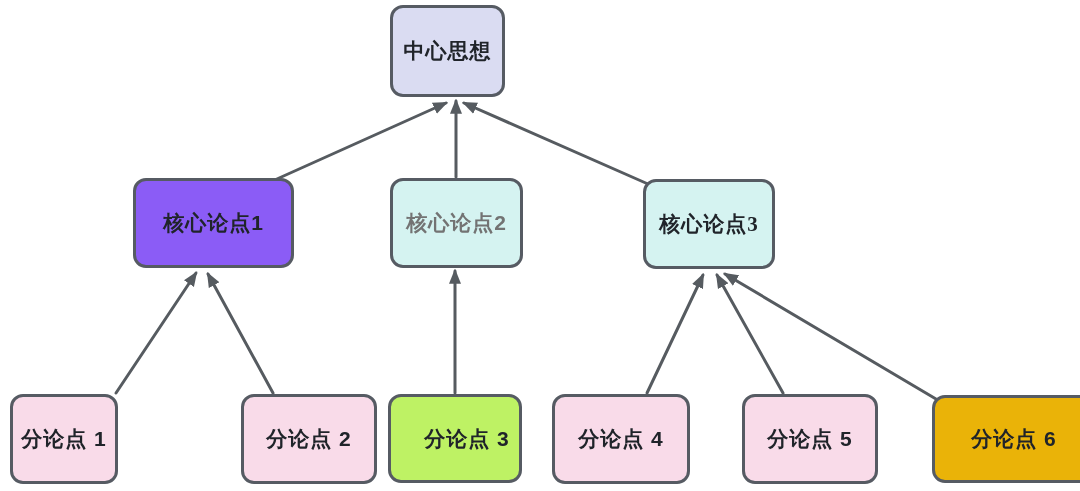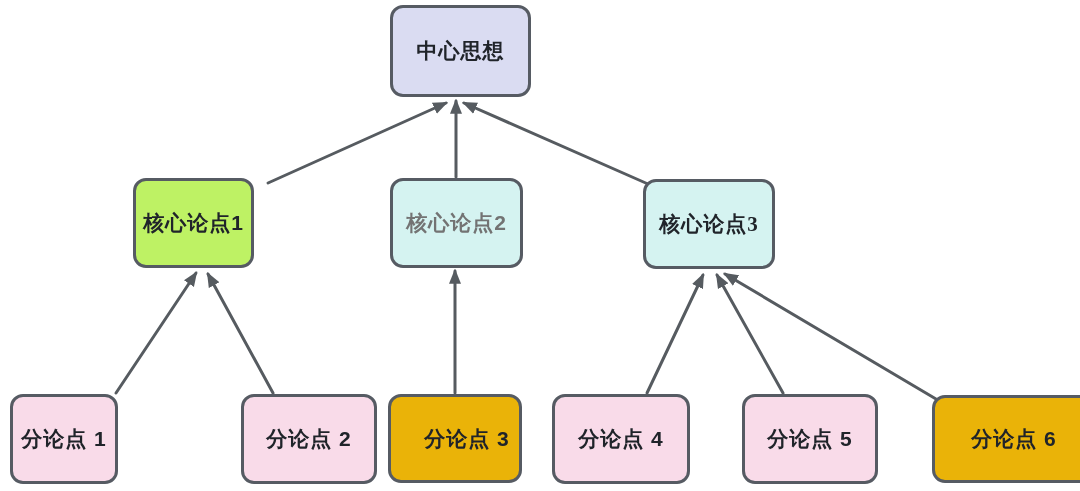--- a/index.html
+++ b/index.html
@@ -55,39 +55,39 @@
         <line x1="648" y1="184" x2="464" y2="103" stroke="#565b60" stroke-width="3" stroke-linecap="round" marker-end="url(#arrowhead)"></line>
         <line x1="116" y1="393" x2="196" y2="273" stroke="#565b60" stroke-width="3" stroke-linecap="round" marker-end="url(#arrowhead)"></line>
         <line x1="273" y1="393" x2="208" y2="274" stroke="#565b60" stroke-width="3" stroke-linecap="round" marker-end="url(#arrowhead)"></line>
         <line x1="455" y1="393" x2="455" y2="271" stroke="#565b60" stroke-width="3" stroke-linecap="round" marker-end="url(#arrowhead)"></line>
         <line x1="647" y1="393" x2="703" y2="275" stroke="#565b60" stroke-width="3" stroke-linecap="round" marker-end="url(#arrowhead)"></line>
         <line x1="783" y1="393" x2="717" y2="275" stroke="#565b60" stroke-width="3" stroke-linecap="round" marker-end="url(#arrowhead)"></line>
         <line x1="936" y1="399" x2="725" y2="274" stroke="#565b60" stroke-width="3" stroke-linecap="round" marker-end="url(#arrowhead)"></line>
       </g>
   </svg>
 
-<div class="node node-root" style="left: 390px; top: 5px; width: 141px; height: 92px; background: rgb(218, 220, 242); border-color: rgb(86, 91, 99); color: rgb(32, 36, 42);">
+<div class="node node-root" style="left: 390px; top: 5px; width: 115px; height: 92px; background: rgb(218, 220, 242); border-color: rgb(86, 91, 99); color: rgb(32, 36, 42);">
       <span>中心思想</span>
     </div>
-    <div class="node node-core" style="left: 133px; top: 178px; width: 121px; height: 90px; background: #bef264; border-color: rgb(86, 91, 99); color: rgb(32, 36, 42);">
+    <div class="node node-core" style="left: 133px; top: 178px; width: 161px; height: 90px; background: #8b5cf6; border-color: rgb(86, 91, 99); color: rgb(32, 36, 42);">
       <span>核心论点1</span>
     </div>
     <div class="node node-core" style="left: 390px; top: 178px; width: 133px; height: 90px; background: rgb(213, 243, 241); border-color: rgb(86, 91, 99); color: #737373;">
       <span>核心论点2</span>
     </div>
     <div class="node node-core" style="left: 643px; top: 179px; width: 132px; height: 90px; background: rgb(213, 243, 241); border-color: rgb(86, 91, 99); color: rgb(32, 36, 42); font-family: Liberation Serif, serif;">
       <span>核心论点3</span>
     </div>
     <div class="node node-sub" style="left: 10px; top: 394px; width: 108px; height: 90px; background: rgb(249, 219, 233); border-color: rgb(86, 91, 99); color: rgb(32, 36, 42);">
       <span>分论点 1</span>
     </div>
     <div class="node node-sub" style="left: 241px; top: 394px; width: 136px; height: 90px; background: rgb(249, 219, 233); border-color: rgb(86, 91, 99); color: rgb(32, 36, 42);">
       <span>分论点 2</span>
     </div>
-    <div class="node node-sub" style="left: 388px; top: 394px; width: 134px; height: 89px; background: #eab308; border-color: rgb(86, 91, 99); color: rgb(32, 36, 42); padding-left: 24px;">
+    <div class="node node-sub" style="left: 388px; top: 394px; width: 134px; height: 89px; background: #bef264; border-color: rgb(86, 91, 99); color: rgb(32, 36, 42); padding-left: 24px;">
       <span>分论点 3</span>
     </div>
     <div class="node node-sub" style="left: 552px; top: 394px; width: 138px; height: 90px; background: rgb(249, 219, 233); border-color: rgb(86, 91, 99); color: rgb(32, 36, 42);">
       <span>分论点 4</span>
     </div>
     <div class="node node-sub" style="left: 742px; top: 394px; width: 136px; height: 90px; background: rgb(249, 219, 233); border-color: rgb(86, 91, 99); color: rgb(32, 36, 42);">
       <span>分论点 5</span>
     </div>
     <div class="node node-sub" style="left: 932px; top: 395px; width: 164px; height: 88px; background: #eab308; border-color: rgb(86, 91, 99); color: rgb(32, 36, 42);">
       <span>分论点 6</span>

